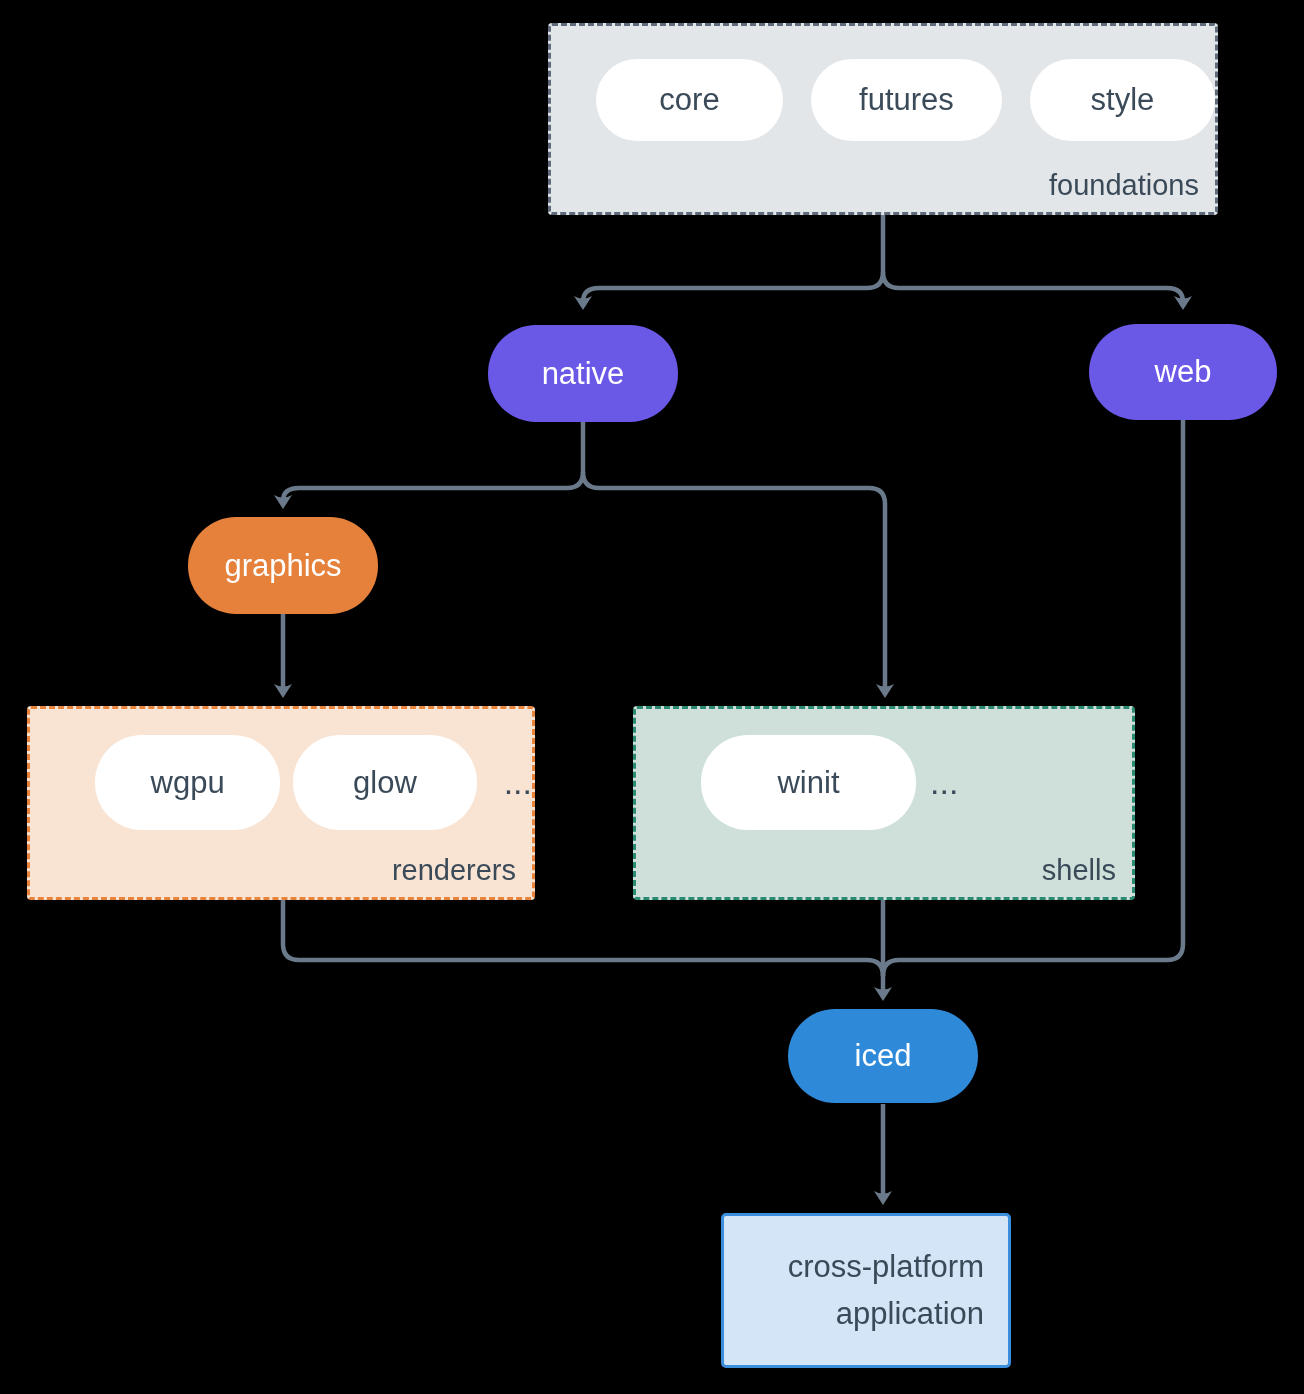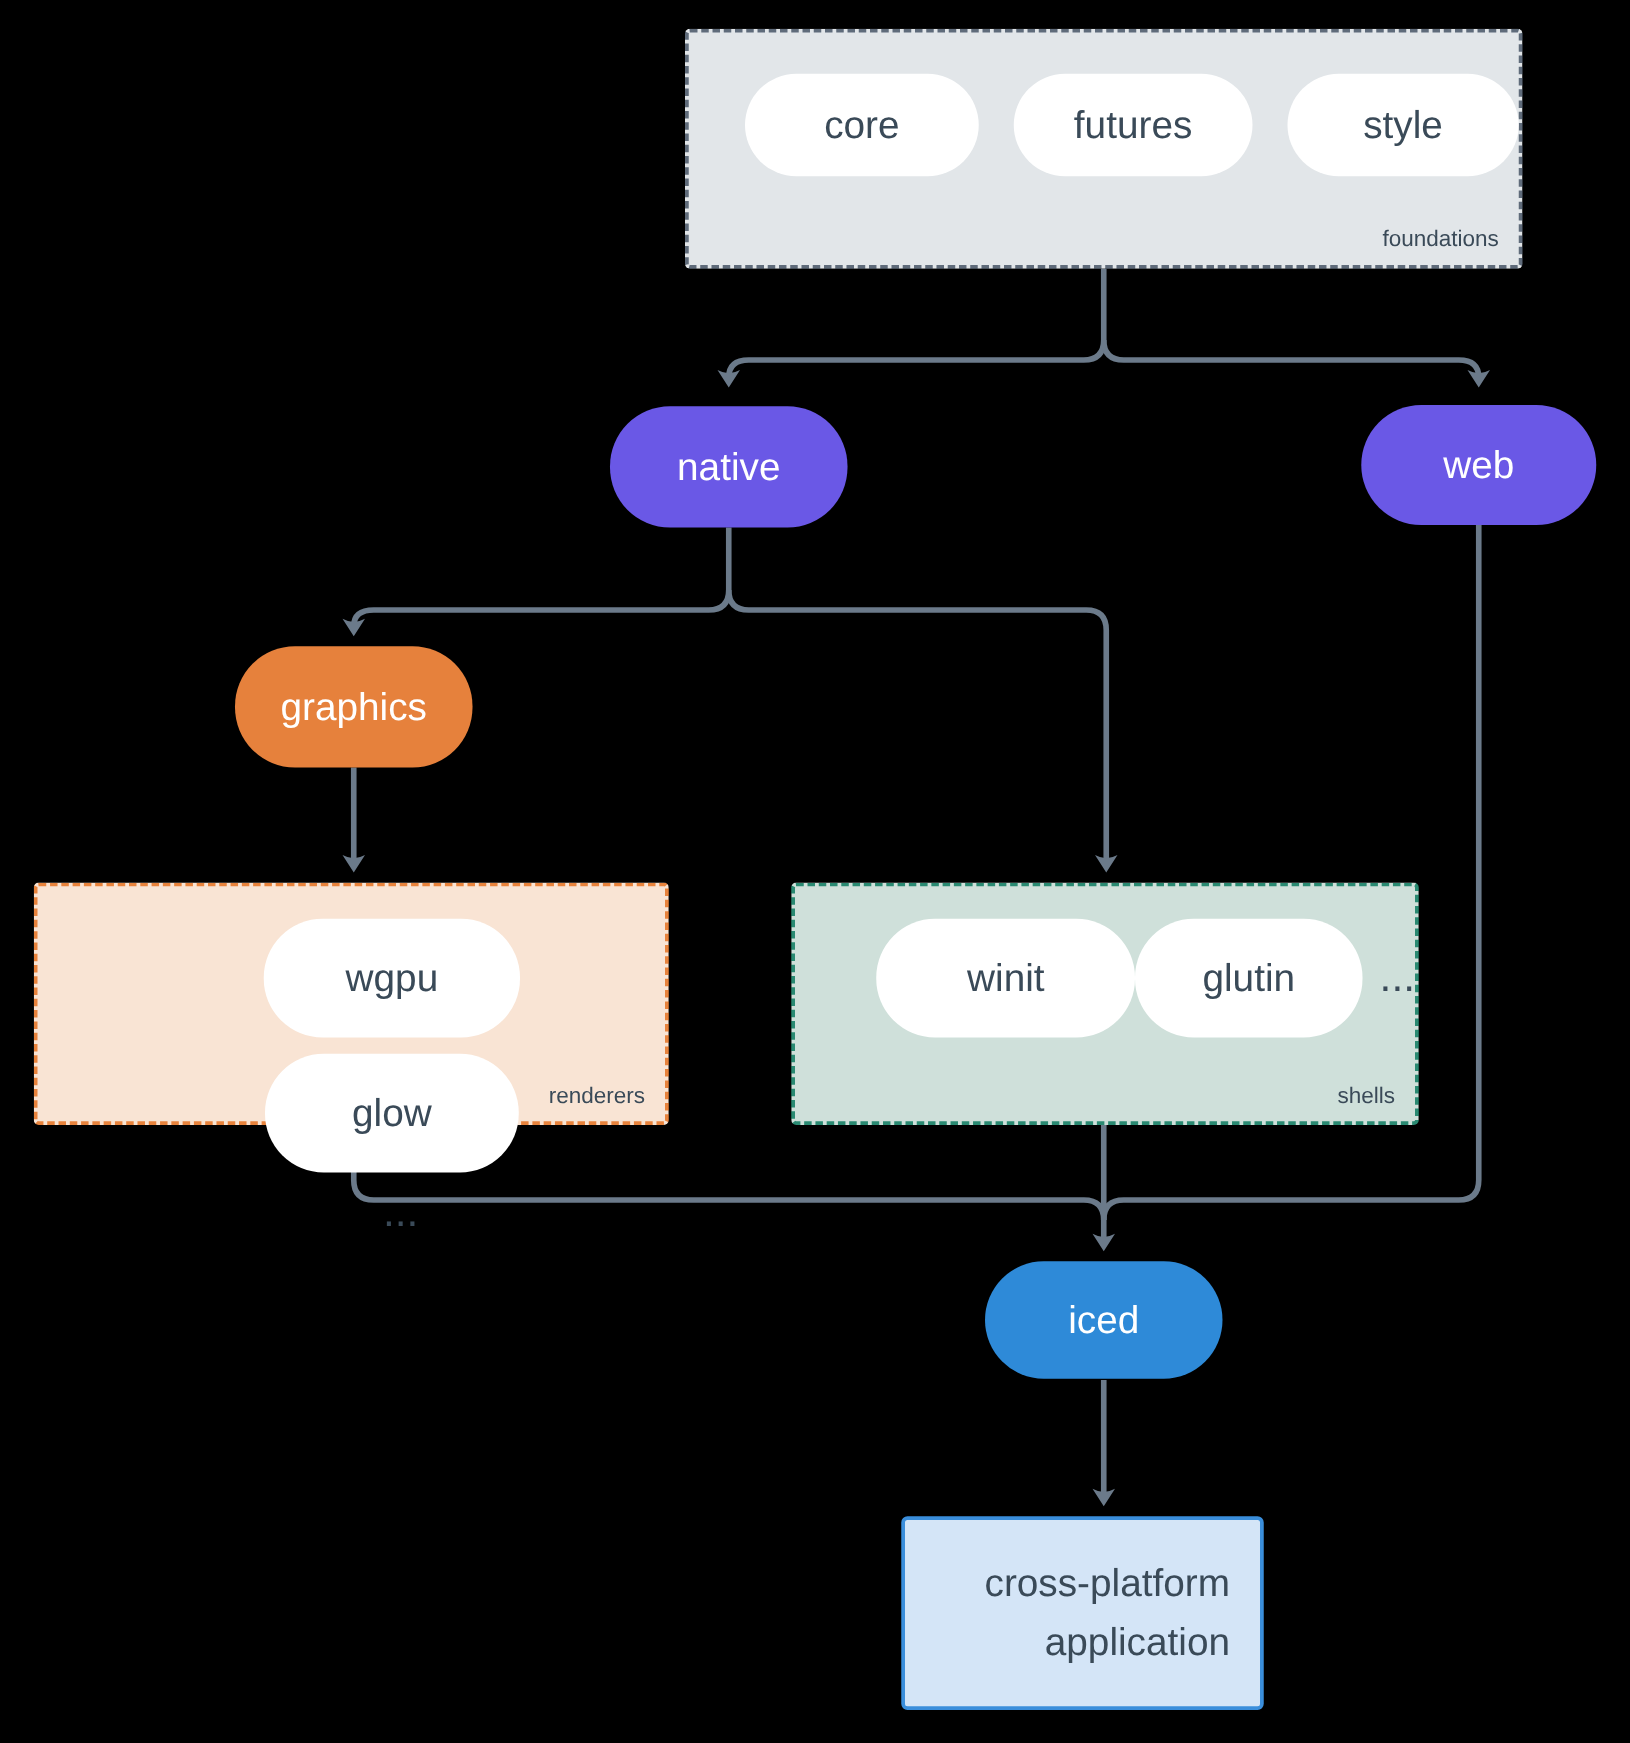--- a/index.html
+++ b/index.html
@@ -19,21 +19,21 @@
   }
   .group{
     position:absolute;
     border-radius:4px;
     box-sizing:border-box;
     z-index:1;
   }
   .group-label{
     position:absolute;
     right:16px;bottom:10px;
-    font-size:18px;
+    font-size:29px;
     color:#3a4a58;
   }
   .pill-row{
     display:flex;
     align-items:center;
     padding-left:45px;
   }
   .white-pill{
     background:#ffffff;
     border-radius:47px;
@@ -64,21 +64,21 @@
     margin-top:33px;
   }
   #foundations-row .white-pill{height:82px;border-radius:41px;}
   #foundations-pill-core{width:192px;}
   #foundations-pill-futures{width:196px;}
   #foundations-pill-style{width:190px;}
   #renderers-group{
     left:27px;top:706px;width:508px;height:194px;
     border:3px dashed #e8833c;
   }
-  #renderers-row{margin:26px 0 0 20px;gap:13px;flex-direction:column;}
+  #renderers-row{margin:26px 0 0 20px;gap:13px;}
   #renderers-row .white-pill{height:95px;}
   #renderers-pill-wgpu{width:205px;}
   #renderers-pill-glow{width:203px;}
   #shells-group{
     left:633px;top:706px;width:502px;height:194px;
     border:3px dashed #2a8a72;
   }
   #shells-row{margin:26px 0 0 20px;}
   #shells-row .white-pill{height:95px;}
   #shells-pill-winit{width:215px;}
@@ -158,21 +158,20 @@
       <div class="white-pill" id="renderers-pill-wgpu">wgpu</div>
       <div class="white-pill" id="renderers-pill-glow">glow</div>
       <div class="ellipsis">...</div>
     </div>
     <div class="group-label">renderers</div>
   </div>
 
   <div class="group" id="shells-group" style="background-color: rgb(207, 224, 218); border-color: rgb(42, 138, 114);">
     <div class="pill-row" id="shells-row">
       <div class="white-pill" id="shells-pill-winit">winit</div>
-      <div class="white-pill" id="shells-pill-glutin">glutin</div>
       <div class="ellipsis">...</div>
     </div>
     <div class="group-label">shells</div>
   </div>
 
   <div class="node" id="iced-node" style="background-color: rgb(46, 138, 216);">iced</div>
 
   <div id="application-node" style="background-color: rgb(212, 229, 247); border-color: rgb(58, 142, 219);">cross-platform application</div>
 
 </div>

